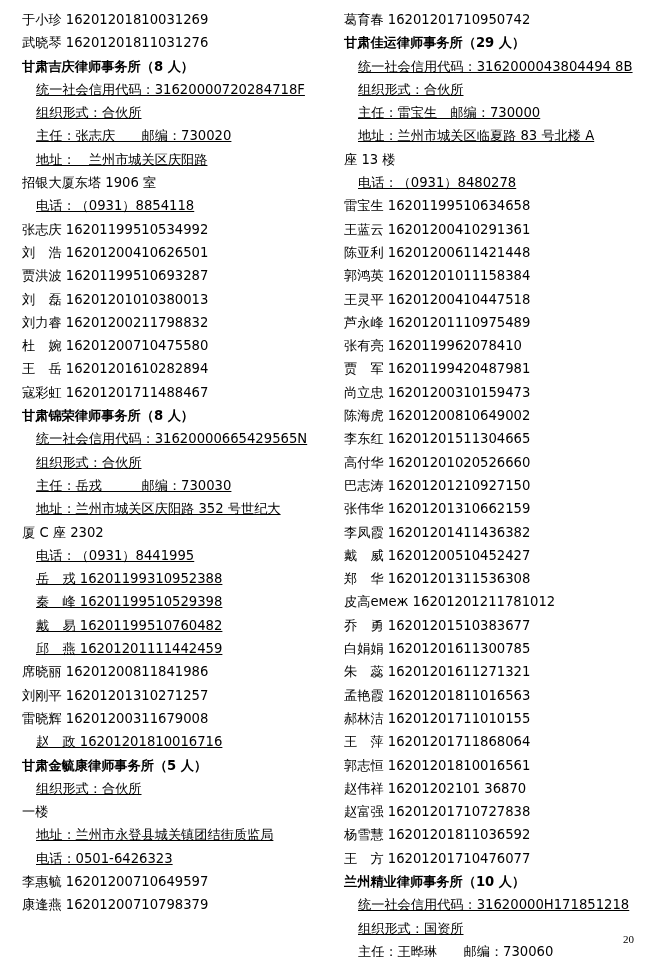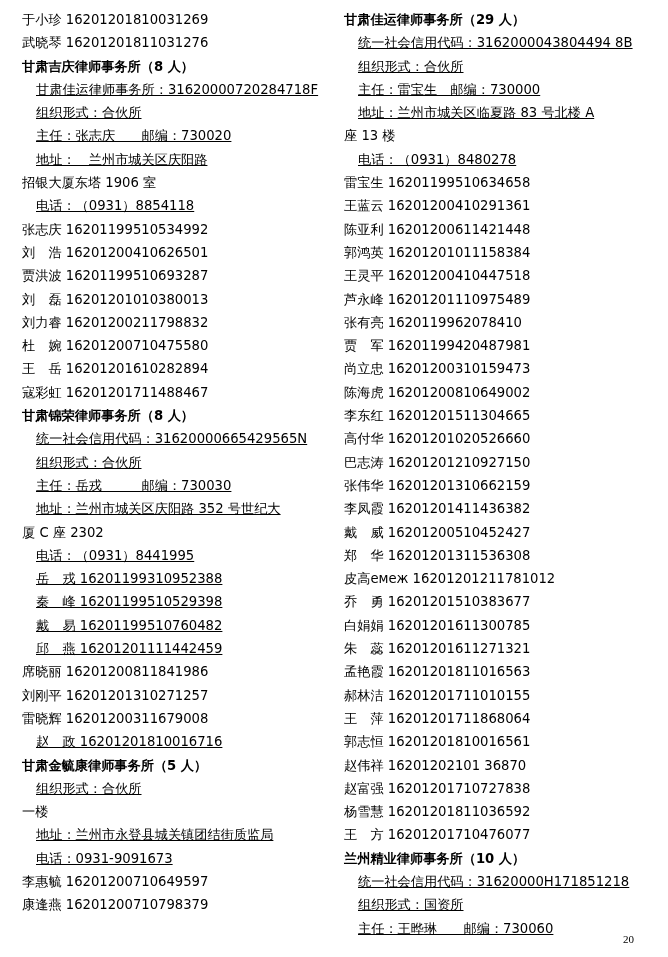--- a/index.html
+++ b/index.html
@@ -55,21 +55,21 @@
 </style>
 </head>
 <body>
 
 <div class="page">
   <div class="columns">
     <div class="col" id="left-col">
         <div class="line">于小珍 16201201810031269</div>
         <div class="line">武晓琴 16201201811031276</div>
         <div class="line head">甘肃吉庆律师事务所（8 人）</div>
-        <div class="line indent">甘肃佳运律师事务所：31620000720284718F</div>
+        <div class="line indent">统一社会信用代码：31620000720284718F</div>
         <div class="line indent">组织形式：合伙所</div>
         <div class="line indent">主任：张志庆　　邮编：730020</div>
         <div class="line indent">地址：　兰州市城关区庆阳路</div>
         <div class="line">招银大厦东塔 1906 室</div>
         <div class="line indent">电话：（0931）8854118</div>
         <div class="line">张志庆 16201199510534992</div>
         <div class="line">刘　浩 16201200410626501</div>
         <div class="line">贾洪波 16201199510693287</div>
         <div class="line">刘　磊 16201201010380013</div>
         <div class="line">刘力睿 16201200211798832</div>
@@ -88,25 +88,26 @@
         <div class="line indent">戴　易 16201199510760482</div>
         <div class="line indent">邱　燕 16201201111442459</div>
         <div class="line">席晓丽 16201200811841986</div>
         <div class="line">刘刚平 16201201310271257</div>
         <div class="line">雷晓辉 16201200311679008</div>
         <div class="line indent">赵　政 16201201810016716</div>
         <div class="line head">甘肃金毓康律师事务所（5 人）</div>
         <div class="line indent">组织形式：合伙所</div>
         <div class="line">一楼</div>
         <div class="line indent">地址：兰州市永登县城关镇团结街质监局</div>
-        <div class="line indent">电话：0931-9091673</div>
+        <div class="line indent">电话：0501-6426323</div>
         <div class="line">李惠毓 16201200710649597</div>
         <div class="line">康逢燕 16201200710798379</div>
       </div>
     <div class="col" id="right-col">
+        <div class="line">葛育春 16201201710950742</div>
         <div class="line head">甘肃佳运律师事务所（29 人）</div>
         <div class="line indent">统一社会信用代码：3162000043804494 8B</div>
         <div class="line indent">组织形式：合伙所</div>
         <div class="line indent">主任：雷宝生　邮编：730000</div>
         <div class="line indent">地址：兰州市城关区临夏路 83 号北楼 A</div>
         <div class="line">座 13 楼</div>
         <div class="line indent">电话：（0931）8480278</div>
         <div class="line">雷宝生 16201199510634658</div>
         <div class="line">王蓝云 16201200410291361</div>
         <div class="line">陈亚利 16201200611421448</div>

